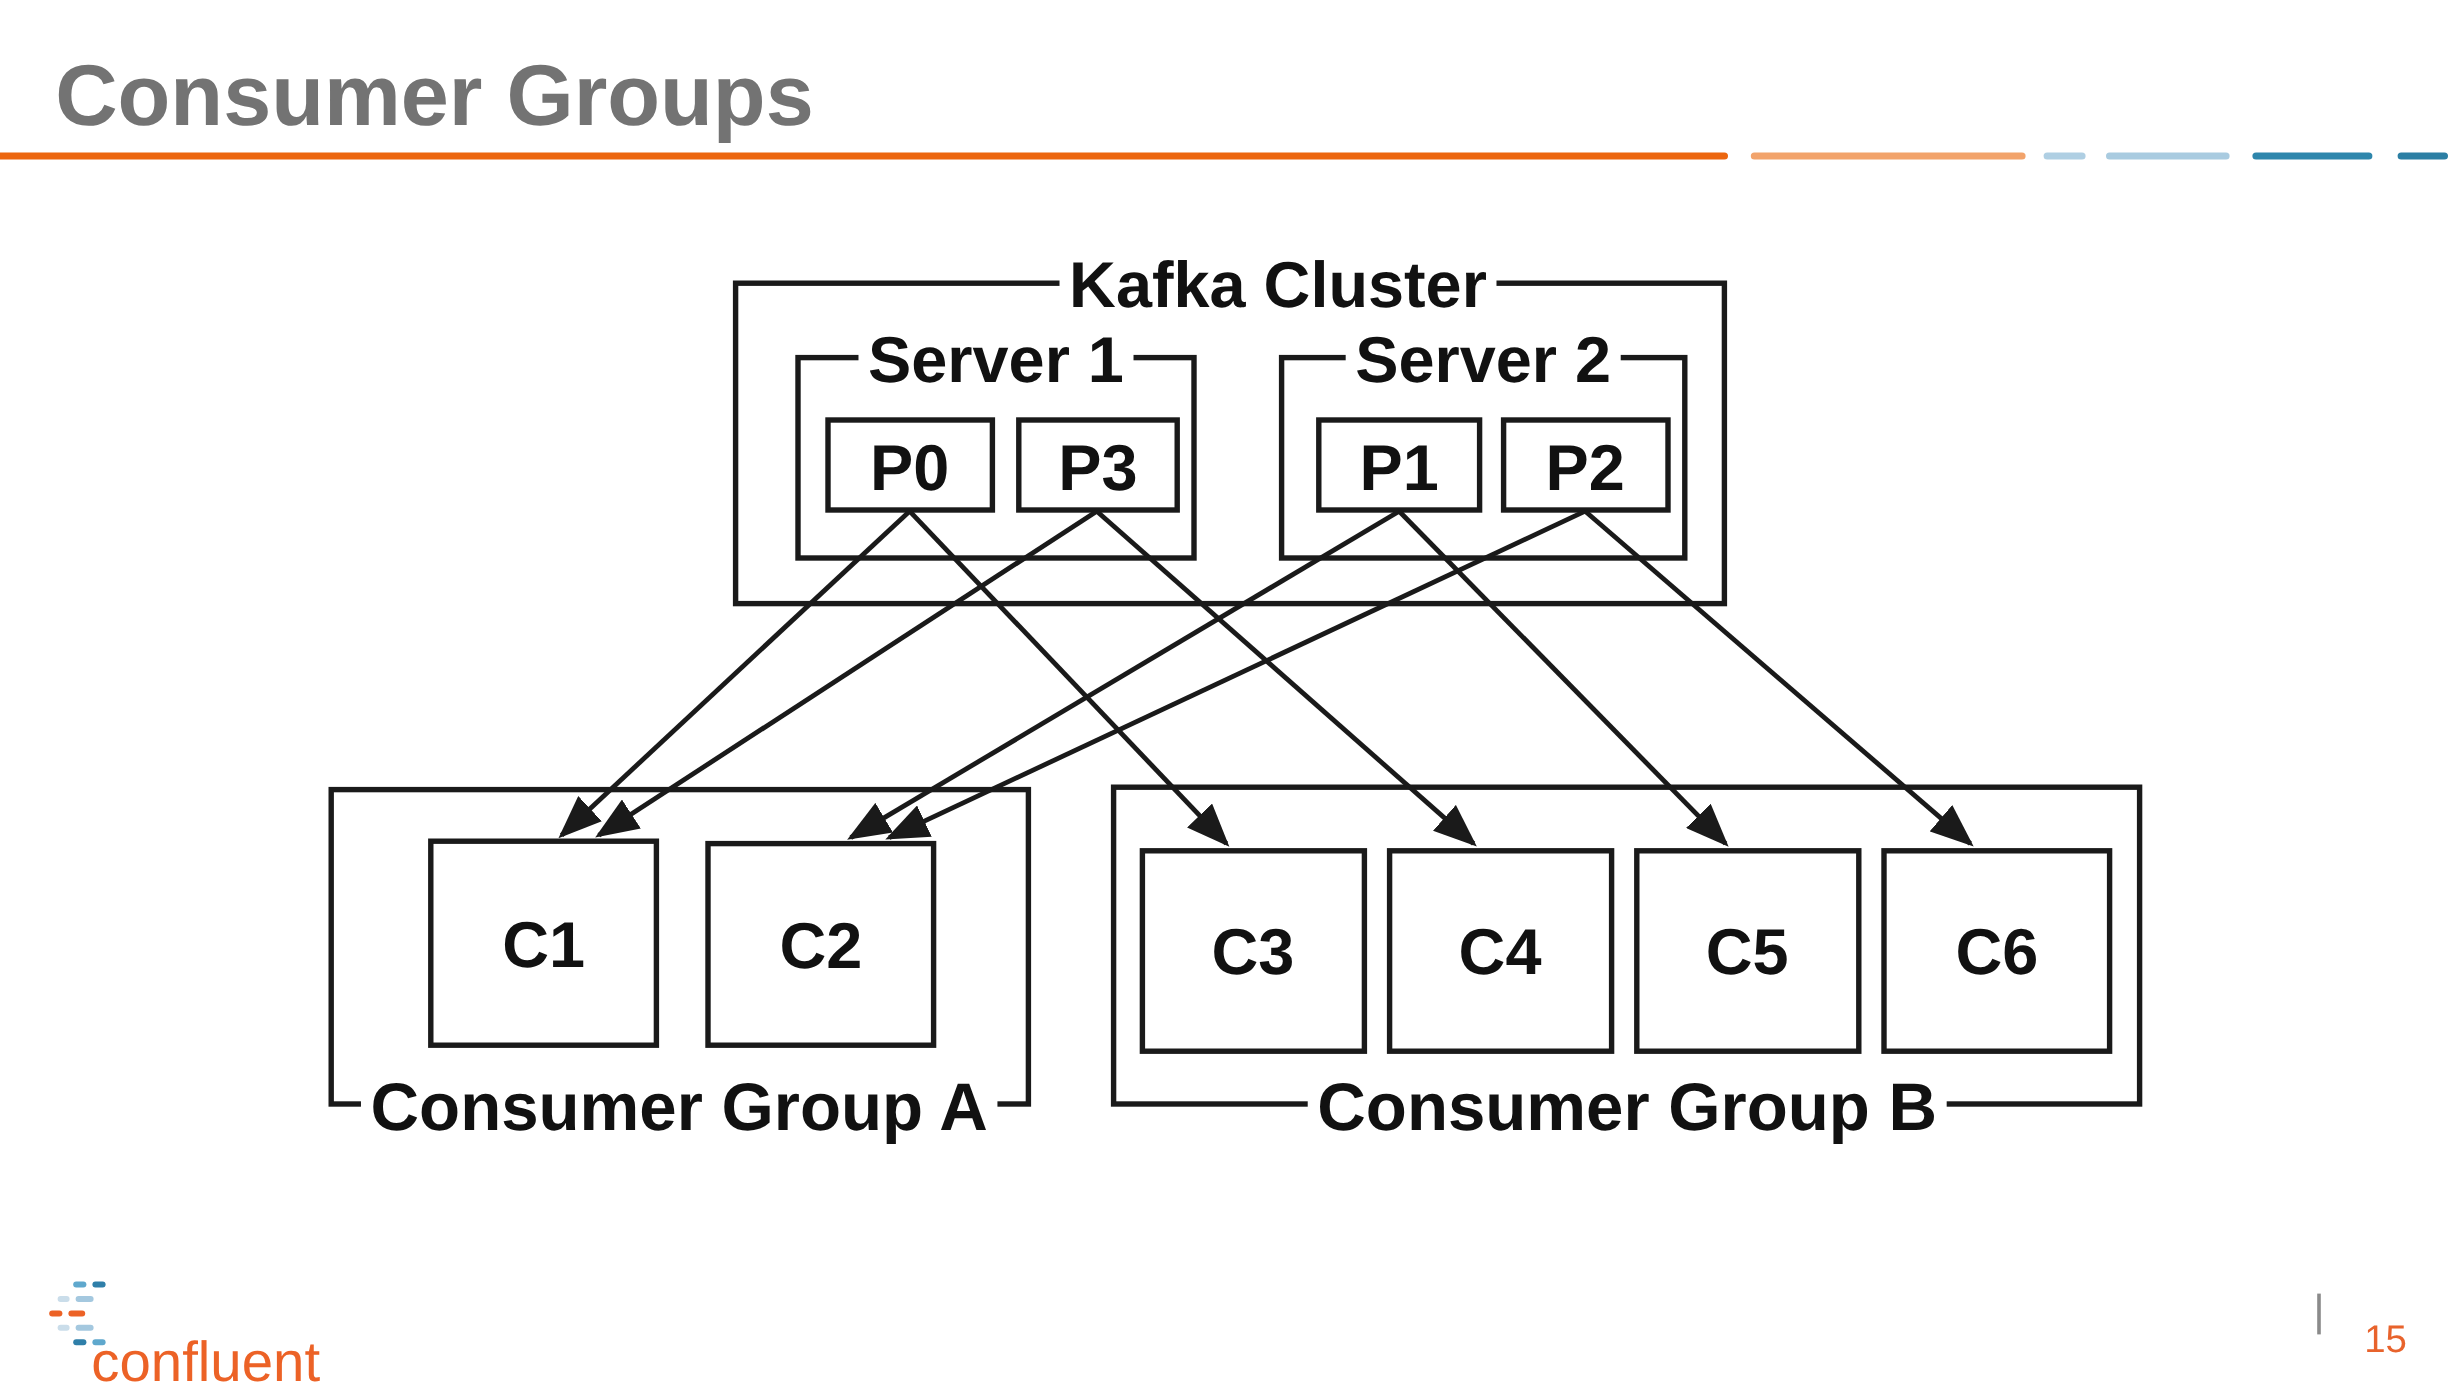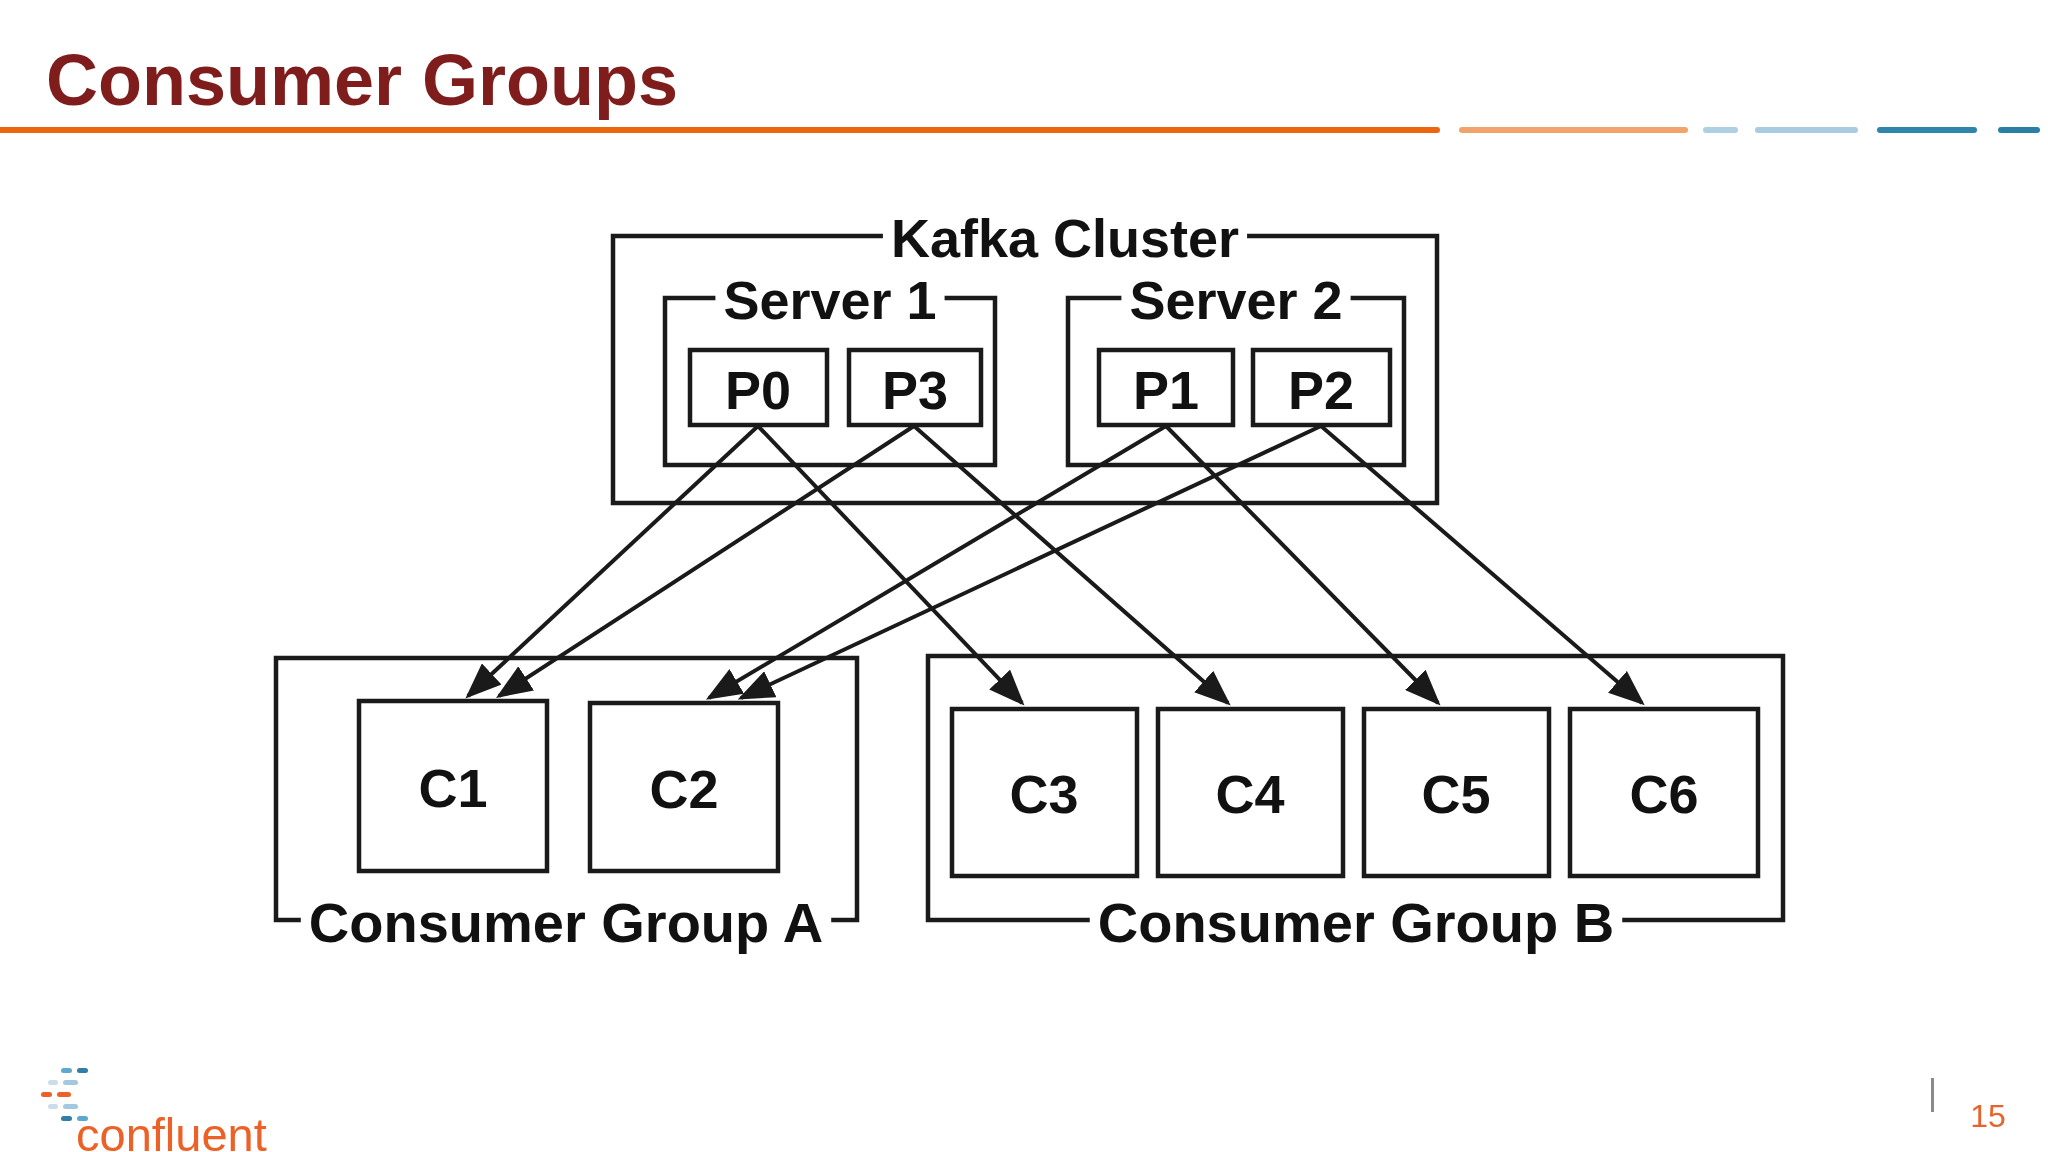--- a/index.html
+++ b/index.html
@@ -13,21 +13,21 @@
   }
 
   
   .title {
     position: absolute;
     left: 46px;
     top: 44px;
     font-size: 72px;
     font-weight: 700;
     letter-spacing: 0px;
-    color: #7f1d1d;
+    color: #737373;
     line-height: 1.0;
     white-space: nowrap;
   }
   .rule-seg { position: absolute; top: 127px; height: 6px; border-radius: 3px; }
   .seg-main  { left: 0px;    width: 1440px; background: #EC660F; border-radius: 0 3px 3px 0; }
   .seg-d1    { left: 1459px; width: 229px;  background: #F2A36B; }
   .seg-d2    { left: 1703px; width: 35px;   background: #AFCFE3; }
   .seg-d3    { left: 1755px; width: 103px;  background: #A9CBE0; }
   .seg-d4    { left: 1877px; width: 100px;  background: #2E86AC; }
   .seg-d5    { left: 1998px; width: 42px;   background: #2C7FA4; }

